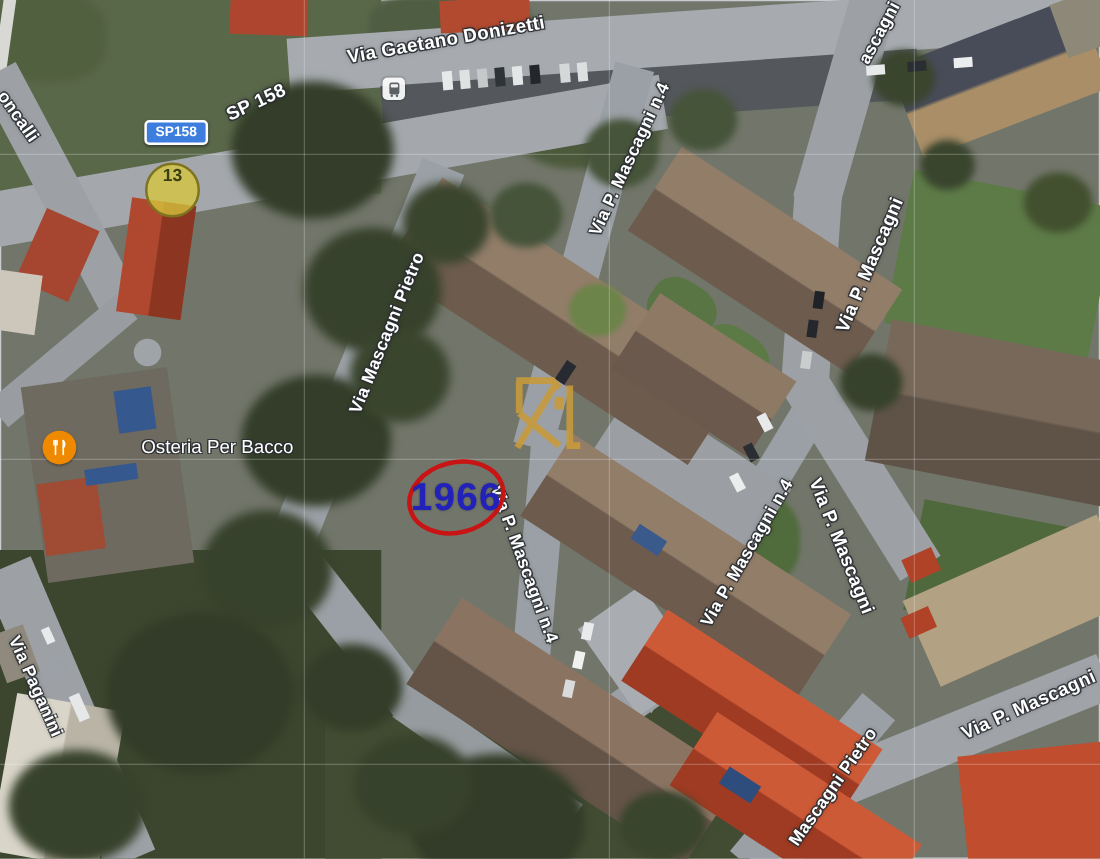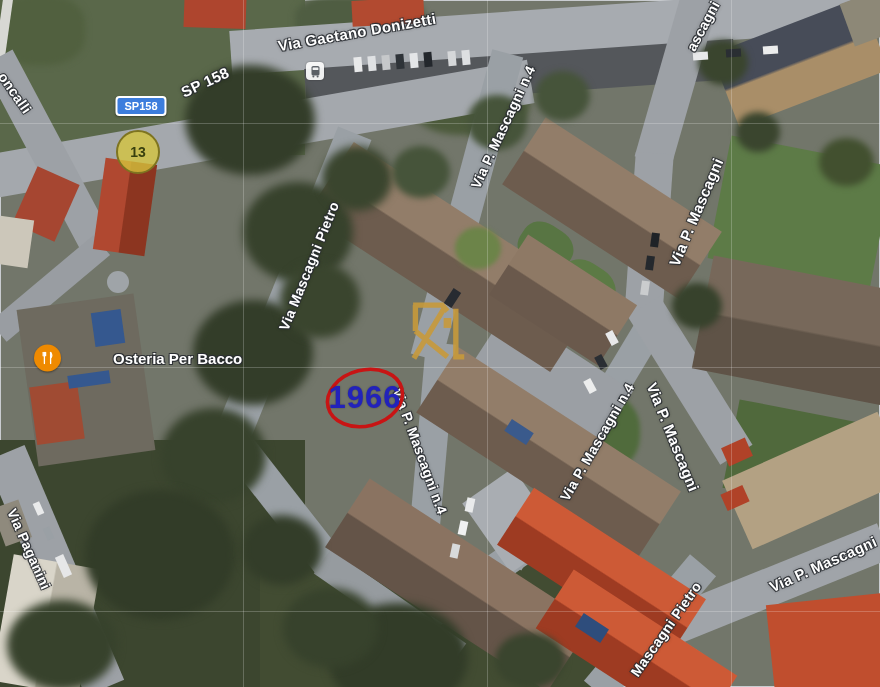--- a/index.html
+++ b/index.html
@@ -9,26 +9,26 @@
   .grid{position:absolute;pointer-events:none;}
   .rl{position:absolute;white-space:nowrap;color:#fff;font-weight:700;
       transform:translate(-50%,-50%) rotate(var(--r,0deg));letter-spacing:.3px;
       text-shadow:-1px -1px 0 rgba(42,46,50,.85),1px -1px 0 rgba(42,46,50,.85),
                   -1px 1px 0 rgba(42,46,50,.85),1px 1px 0 rgba(42,46,50,.85),
                   0 0 4px rgba(0,0,0,.45);}
   .marker{position:absolute;transform:translate(-50%,-50%);}
   #route-badge{background:#3c7ddd;border:2px solid #fff;border-radius:4px;color:#fff;
       font-size:11px;font-weight:700;padding:1px 7px;line-height:14px;box-shadow:0 1px 2px rgba(0,0,0,.35);}
   #cluster{width:40px;height:40px;border-radius:50%;background:rgba(214,197,60,.78);
-      border:2px solid #7e7420;display:flex;align-items:center;justify-content:center;
+      border:2px solid #7e7420;display:flex;justify-content:center;
       font-size:14px;font-weight:700;color:#39400f;}
   #poi-group{display:flex;align-items:center;gap:8px;transform:translate(0,-50%);}
   #poi-icon{width:27px;height:27px;border-radius:50%;background:#ef8a00;flex:0 0 auto;
       display:flex;align-items:center;justify-content:center;box-shadow:0 1px 2px rgba(0,0,0,.4);}
-  #poi-label{color:#fff;font-weight:700;font-size:15px;
+  #poi-label{color:#fff;font-weight:400;font-size:15px;
       text-shadow:-1px -1px 0 rgba(42,46,50,.9),1px -1px 0 rgba(42,46,50,.9),
                   -1px 1px 0 rgba(42,46,50,.9),1px 1px 0 rgba(42,46,50,.9);padding-left:44px;}
   #bus-stop{width:18px;height:18px;background:#fdfdfd;border-radius:4px;opacity:.92;
       display:flex;align-items:center;justify-content:center;box-shadow:0 0 2px rgba(0,0,0,.4);}
   #watermark{text-align:center;opacity:.95;pointer-events:none;}
   #wm-text{font-family:"Liberation Serif",serif;font-weight:600;font-size:13px;
       letter-spacing:.8px;color:#fdfbf5;text-shadow:0 1px 2px rgba(0,0,0,.75),0 0 3px rgba(0,0,0,.4);}
   #year-marker{display:flex;align-items:center;justify-content:center;}
   #year-text{position:absolute;font-size:31px;font-weight:700;letter-spacing:1px;
       text-shadow:0 0 2px rgba(0,0,0,.35);}

